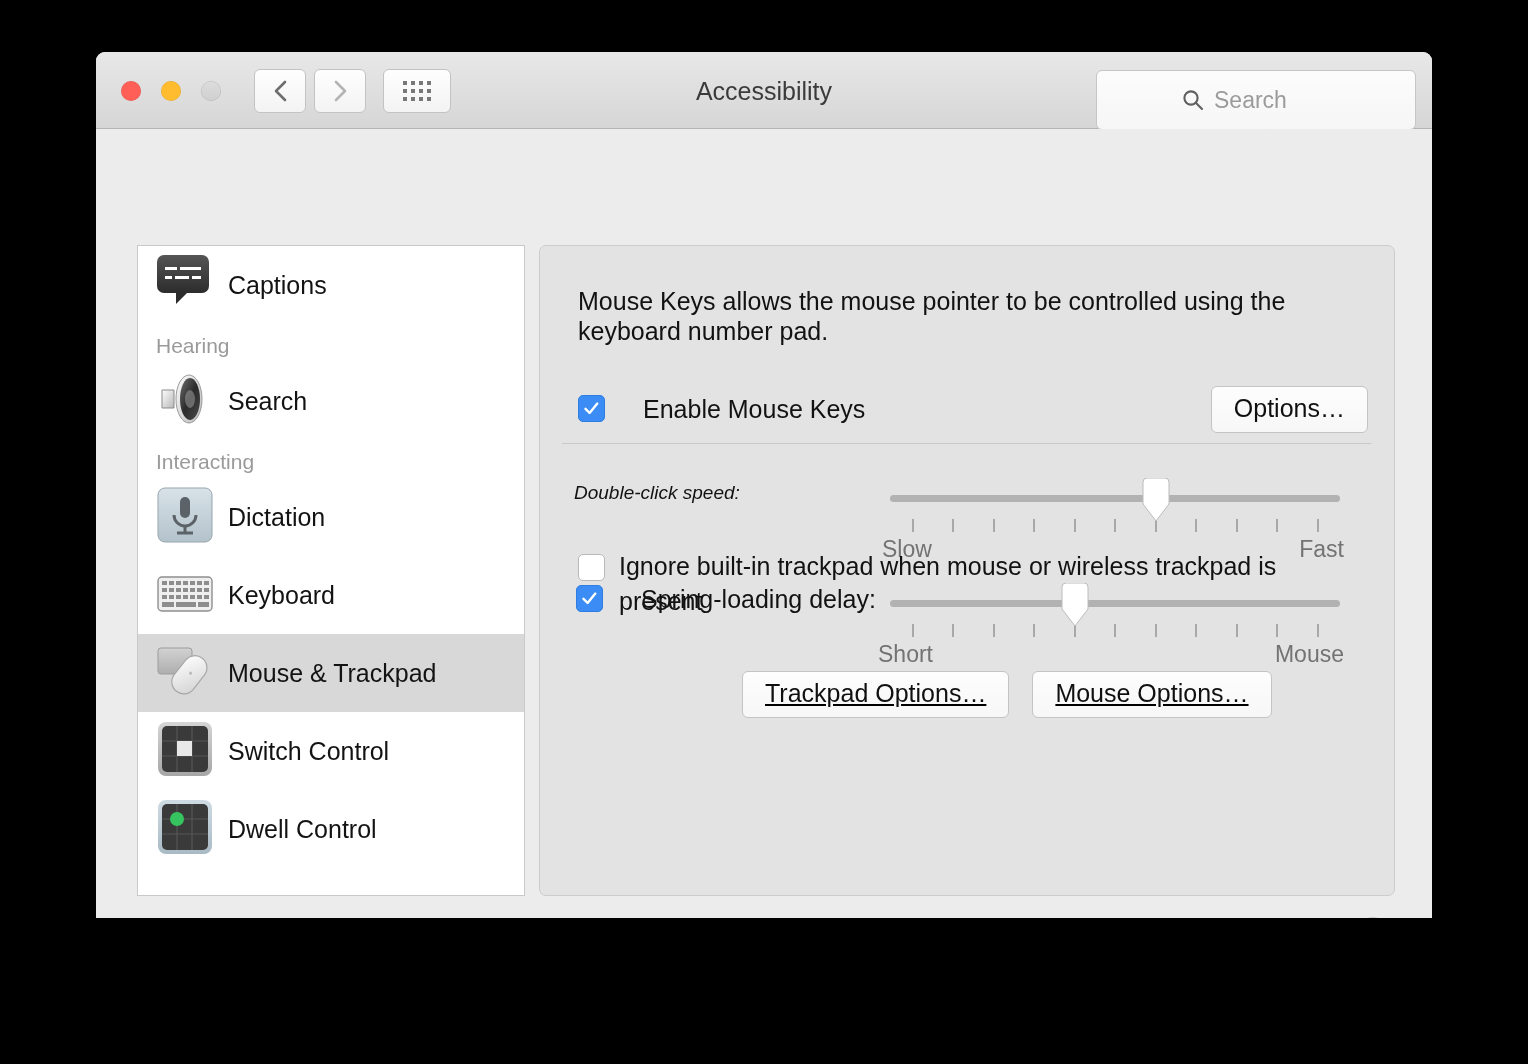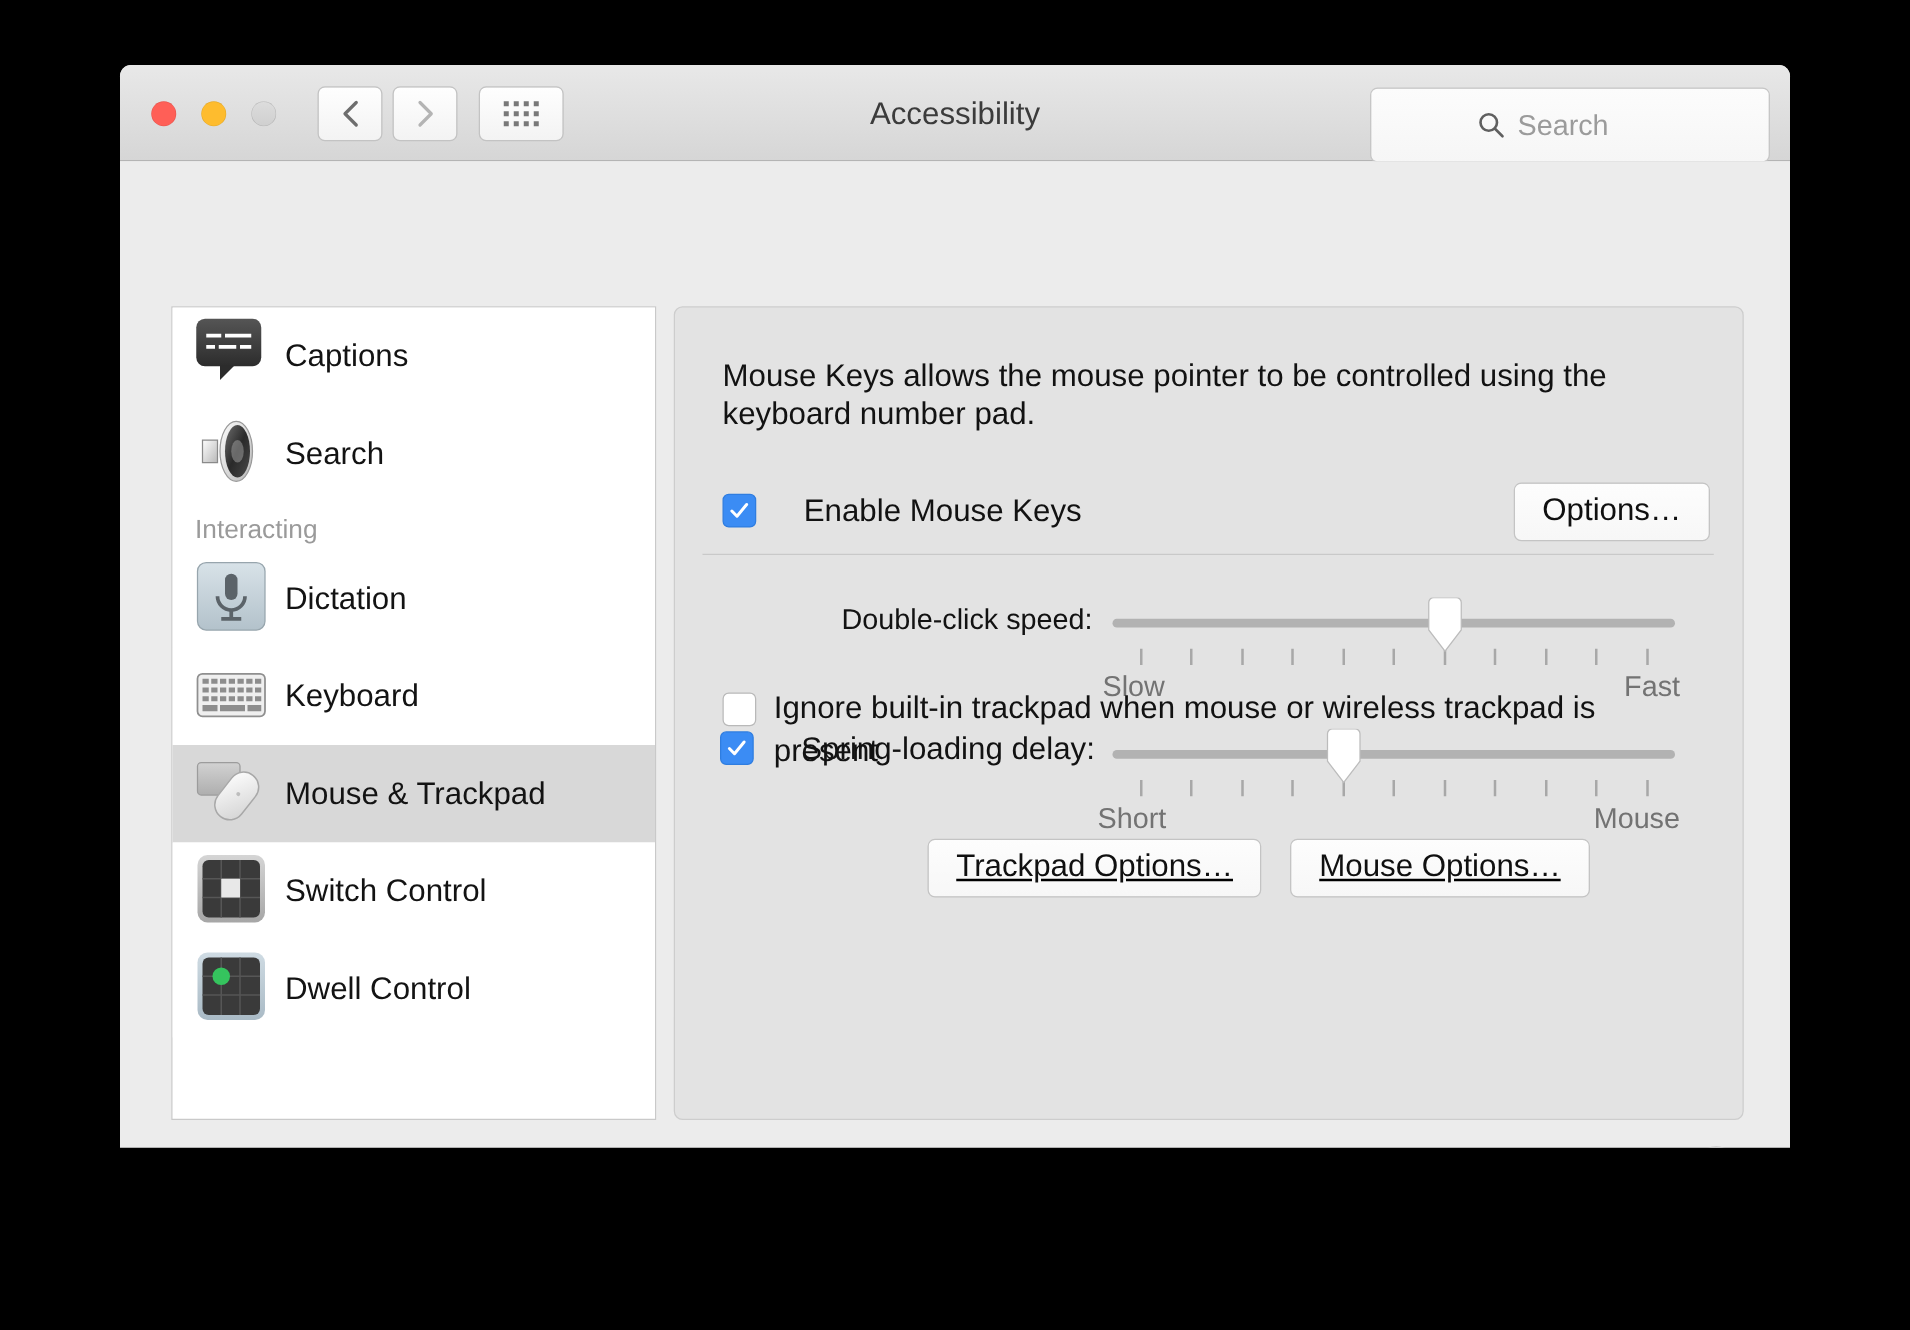--- a/index.html
+++ b/index.html
@@ -139,22 +139,22 @@
   }
 
   .divider {
     position: absolute; left: 22px; right: 23px; top: 197px;
     height: 1px; background: #c9c9c9;
   }
 
   
   .slider-block { position: absolute; left: 0; right: 0; }
   .slider-label {
-    position: absolute; font-size: 23px; color: #121212;
-    text-align: right; right: 0; top: 0;
+    position: absolute; font-size: 19px; color: #121212;
+    right: 0; top: 0; font-style: italic;
   }
   .track-area { position: absolute; }
   .track {
     position: absolute; top: 16px; left: 0; right: 0; height: 7px;
     background: #b2b2b2; border-radius: 4px;
   }
   .ticks { position: absolute; top: 40px; left: 0; right: 0; height: 13px; }
   .ticks i {
     position: absolute; top: 0; width: 2px; height: 13px;
     background: #a8a8a8; transform: translateX(-1px);
@@ -258,20 +258,21 @@
             <rect x="9" y="13" width="12" height="3" fill="#fff"></rect>
             <rect x="24" y="13" width="21" height="3" fill="#fff"></rect>
             <rect x="9" y="22" width="7" height="3" fill="#fff"></rect>
             <rect x="19" y="22" width="14" height="3" fill="#fff"></rect>
             <rect x="36" y="22" width="9" height="3" fill="#fff"></rect>
           </svg>
         </span>
         <span class="slabel">Captions</span>
       </div>
 
+      <div class="sgroup">Hearing</div>
 
       <div class="srow">
         <span class="sicon">
           <svg class="ic-audio" viewBox="0 0 60 56">
             <defs>
               <linearGradient id="spk" x1="0" y1="0" x2="1" y2="1">
                 <stop offset="0" stop-color="#6e6e6e"></stop>
                   <stop offset=".5" stop-color="#2a2a2a"></stop>
                   <stop offset="1" stop-color="#4a4a4a"></stop>
               </linearGradient>

